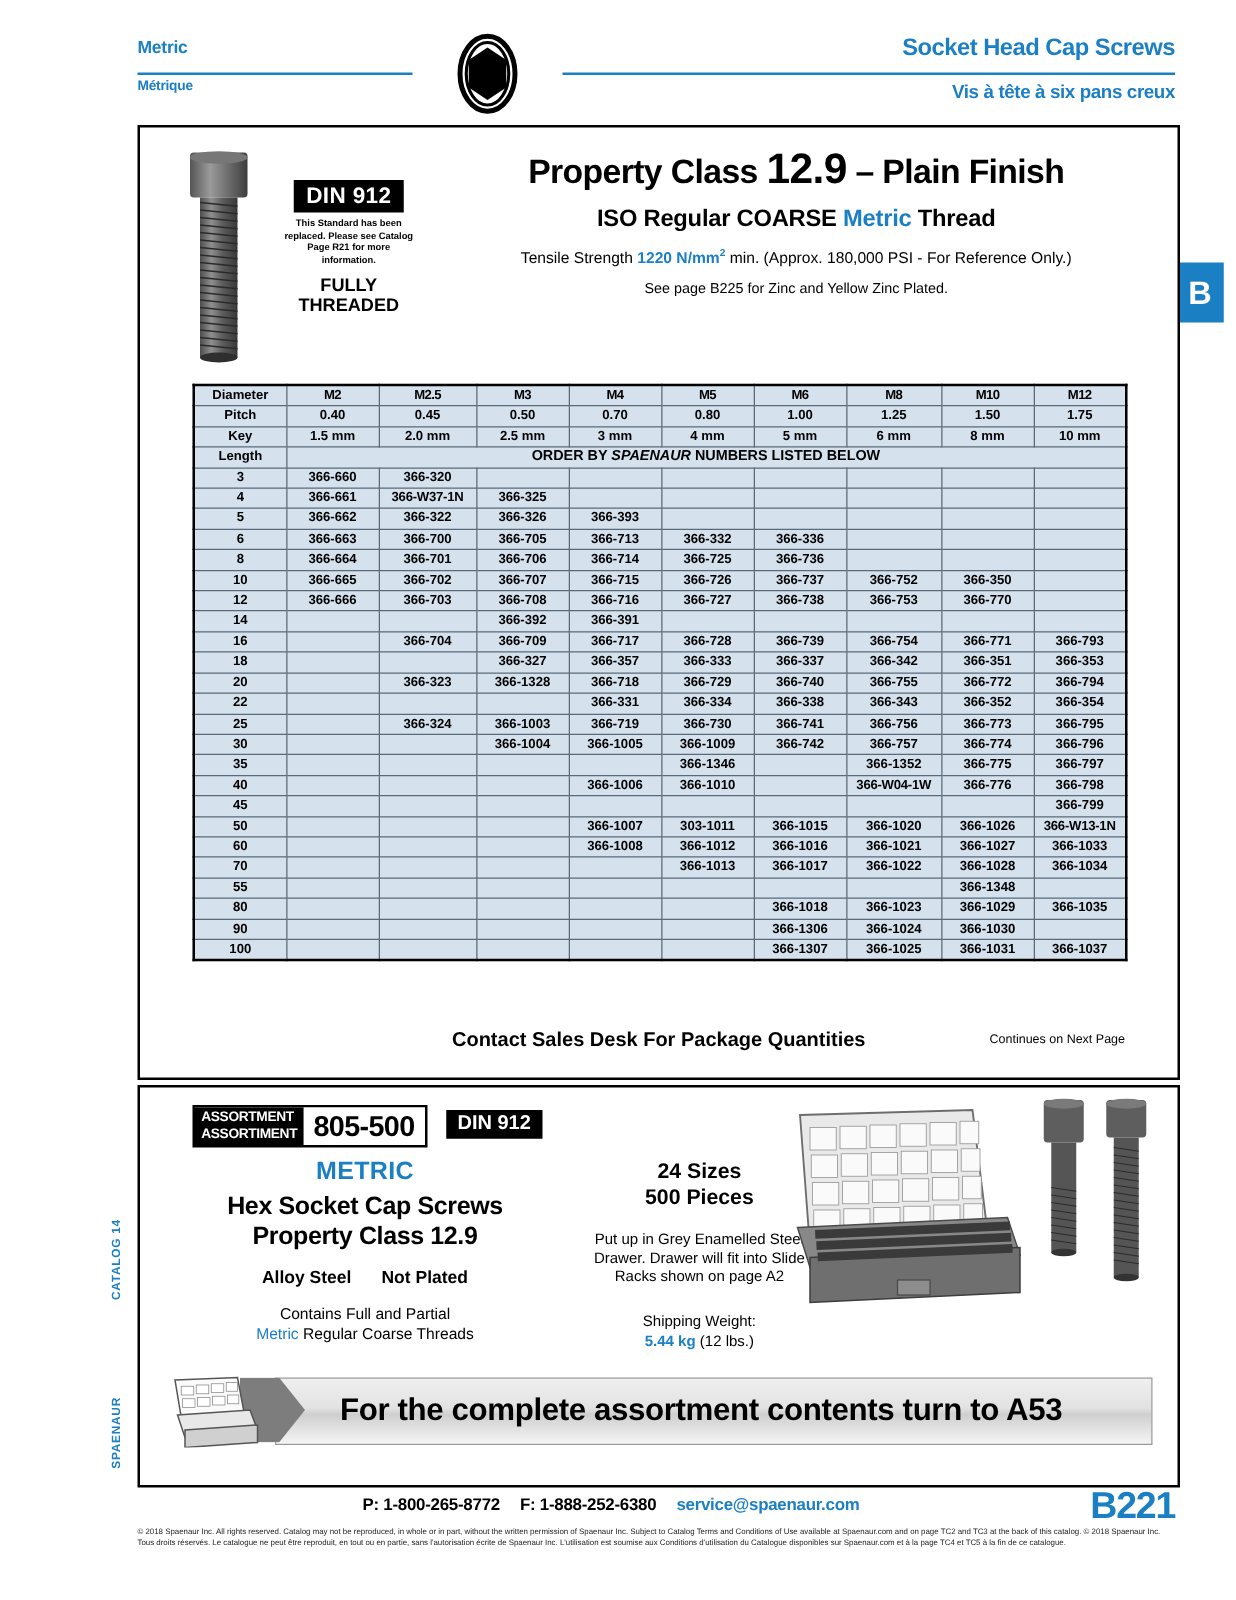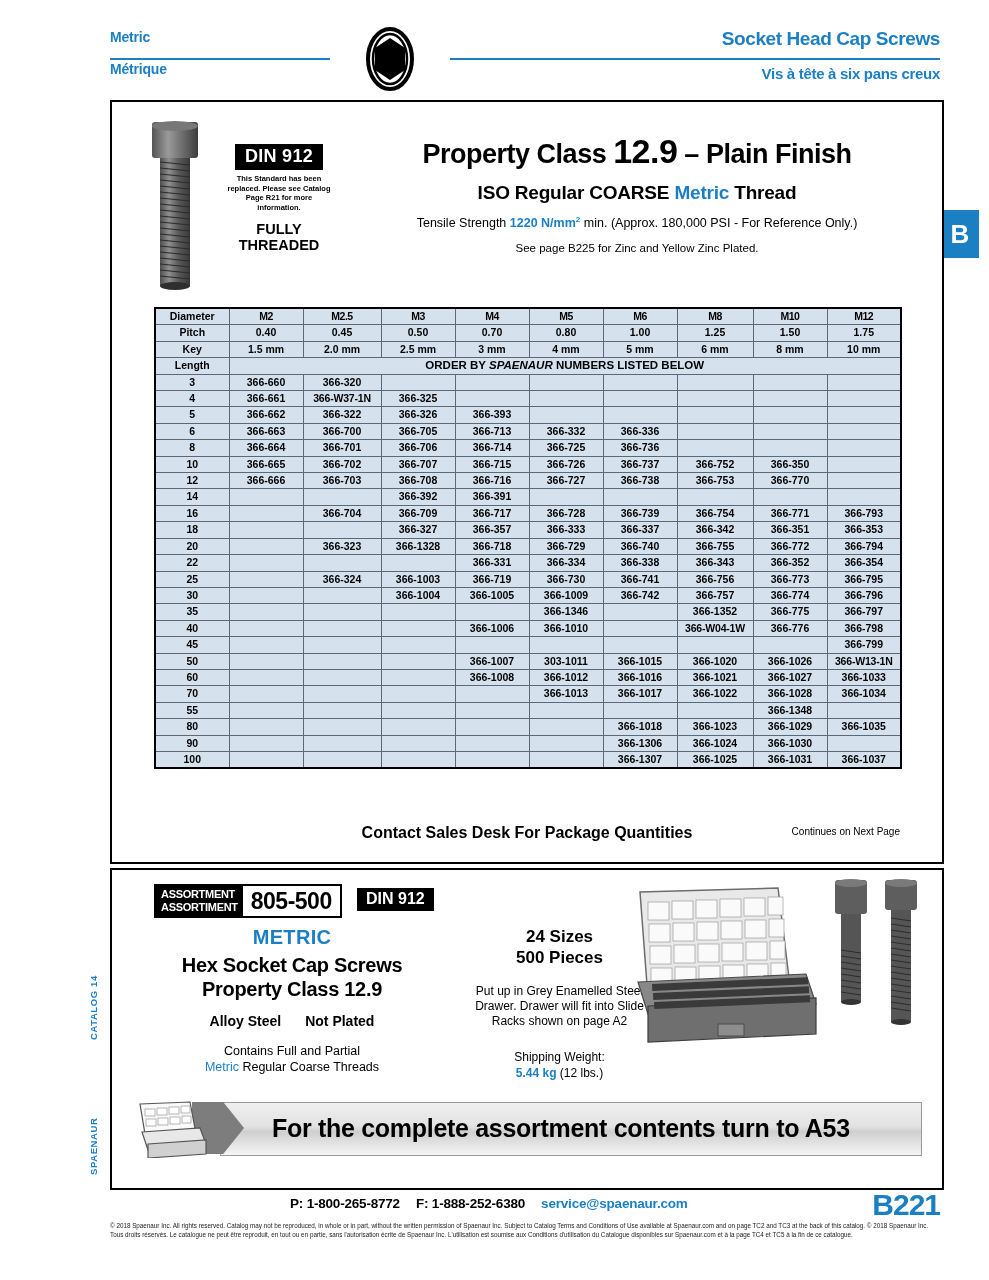--- a/index.html
+++ b/index.html
@@ -5,21 +5,21 @@
   html,body{margin:0;padding:0;background:#ffffff;}
   body{width:989px;height:1280px;font-family:"Liberation Sans",sans-serif;color:#000;position:relative;overflow:hidden;}
 
   .page{position:absolute;left:0;top:0;width:989px;height:1280px;}
 
   
   .hdr{position:absolute;left:110px;top:28px;width:830px;height:66px;}
   .hdr-left{position:absolute;left:0;top:0;width:250px;}
   .hdr-right{position:absolute;right:0;top:0;width:430px;text-align:right;}
   .hdr-t1{font-size:14px;font-weight:bold;color:#1b7fc4;letter-spacing:-0.2px;line-height:18px;}
-  .hdr-t2{font-size:14px;font-weight:bold;color:#1b7fc4;letter-spacing:-0.2px;line-height:18px;}
+  .hdr-t2{font-size:11px;font-weight:bold;color:#1b7fc4;letter-spacing:-0.2px;line-height:18px;}
   .hdr-r1{font-size:19px;font-weight:bold;color:#1b7fc4;letter-spacing:-0.4px;line-height:22px;}
   .hdr-r2{font-size:15px;font-weight:bold;color:#1b7fc4;letter-spacing:-0.3px;line-height:20px;}
   .rule-l{position:absolute;left:0;top:30px;width:220px;height:2px;background:#1b7fc4;}
   .rule-r{position:absolute;left:340px;top:30px;width:490px;height:2px;background:#1b7fc4;}
   .hexlogo{position:absolute;left:245px;top:-4px;width:70px;height:70px;}
 
   
   .btab{position:absolute;left:941px;top:210px;width:38px;height:48px;background:#1b7fc4;color:#fff;
         font-size:26px;font-weight:bold;display:flex;align-items:center;justify-content:center;}
 
@@ -30,21 +30,21 @@
   .screw{position:absolute;left:34px;top:16px;width:58px;height:180px;}
 
   
   .dinblk{position:absolute;left:112px;top:42px;width:110px;text-align:center;}
   .din-badge{display:inline-block;background:#000;color:#fff;font-size:18px;font-weight:bold;
              padding:2px 10px 3px 10px;letter-spacing:0.3px;}
   .din-note{font-size:7.5px;font-weight:bold;line-height:9.5px;margin-top:4px;color:#000;}
   .din-full{font-size:14.5px;font-weight:bold;line-height:16px;margin-top:9px;}
 
   
-  .titleblk{position:absolute;left:230px;top:32px;width:590px;text-align:center;}
+  .titleblk{position:absolute;left:230px;top:16px;width:590px;text-align:center;}
   .t-main{font-size:27px;font-weight:bold;letter-spacing:-0.5px;line-height:34px;white-space:nowrap;}
   .t-main .big{font-size:34px;}
   .t-sub{font-size:19px;font-weight:bold;margin-top:11px;letter-spacing:-0.2px;}
   .t-sub .blue{color:#1b7fc4;}
   .t-alloy{font-size:13px;font-weight:bold;margin-top:14px;}
   .t-tens{font-size:12.5px;margin-top:11px;}
   .t-tens b{color:#1b7fc4;}
   .t-see{font-size:11.5px;margin-top:12px;}
   sup{font-size:0.65em;vertical-align:super;}
 

